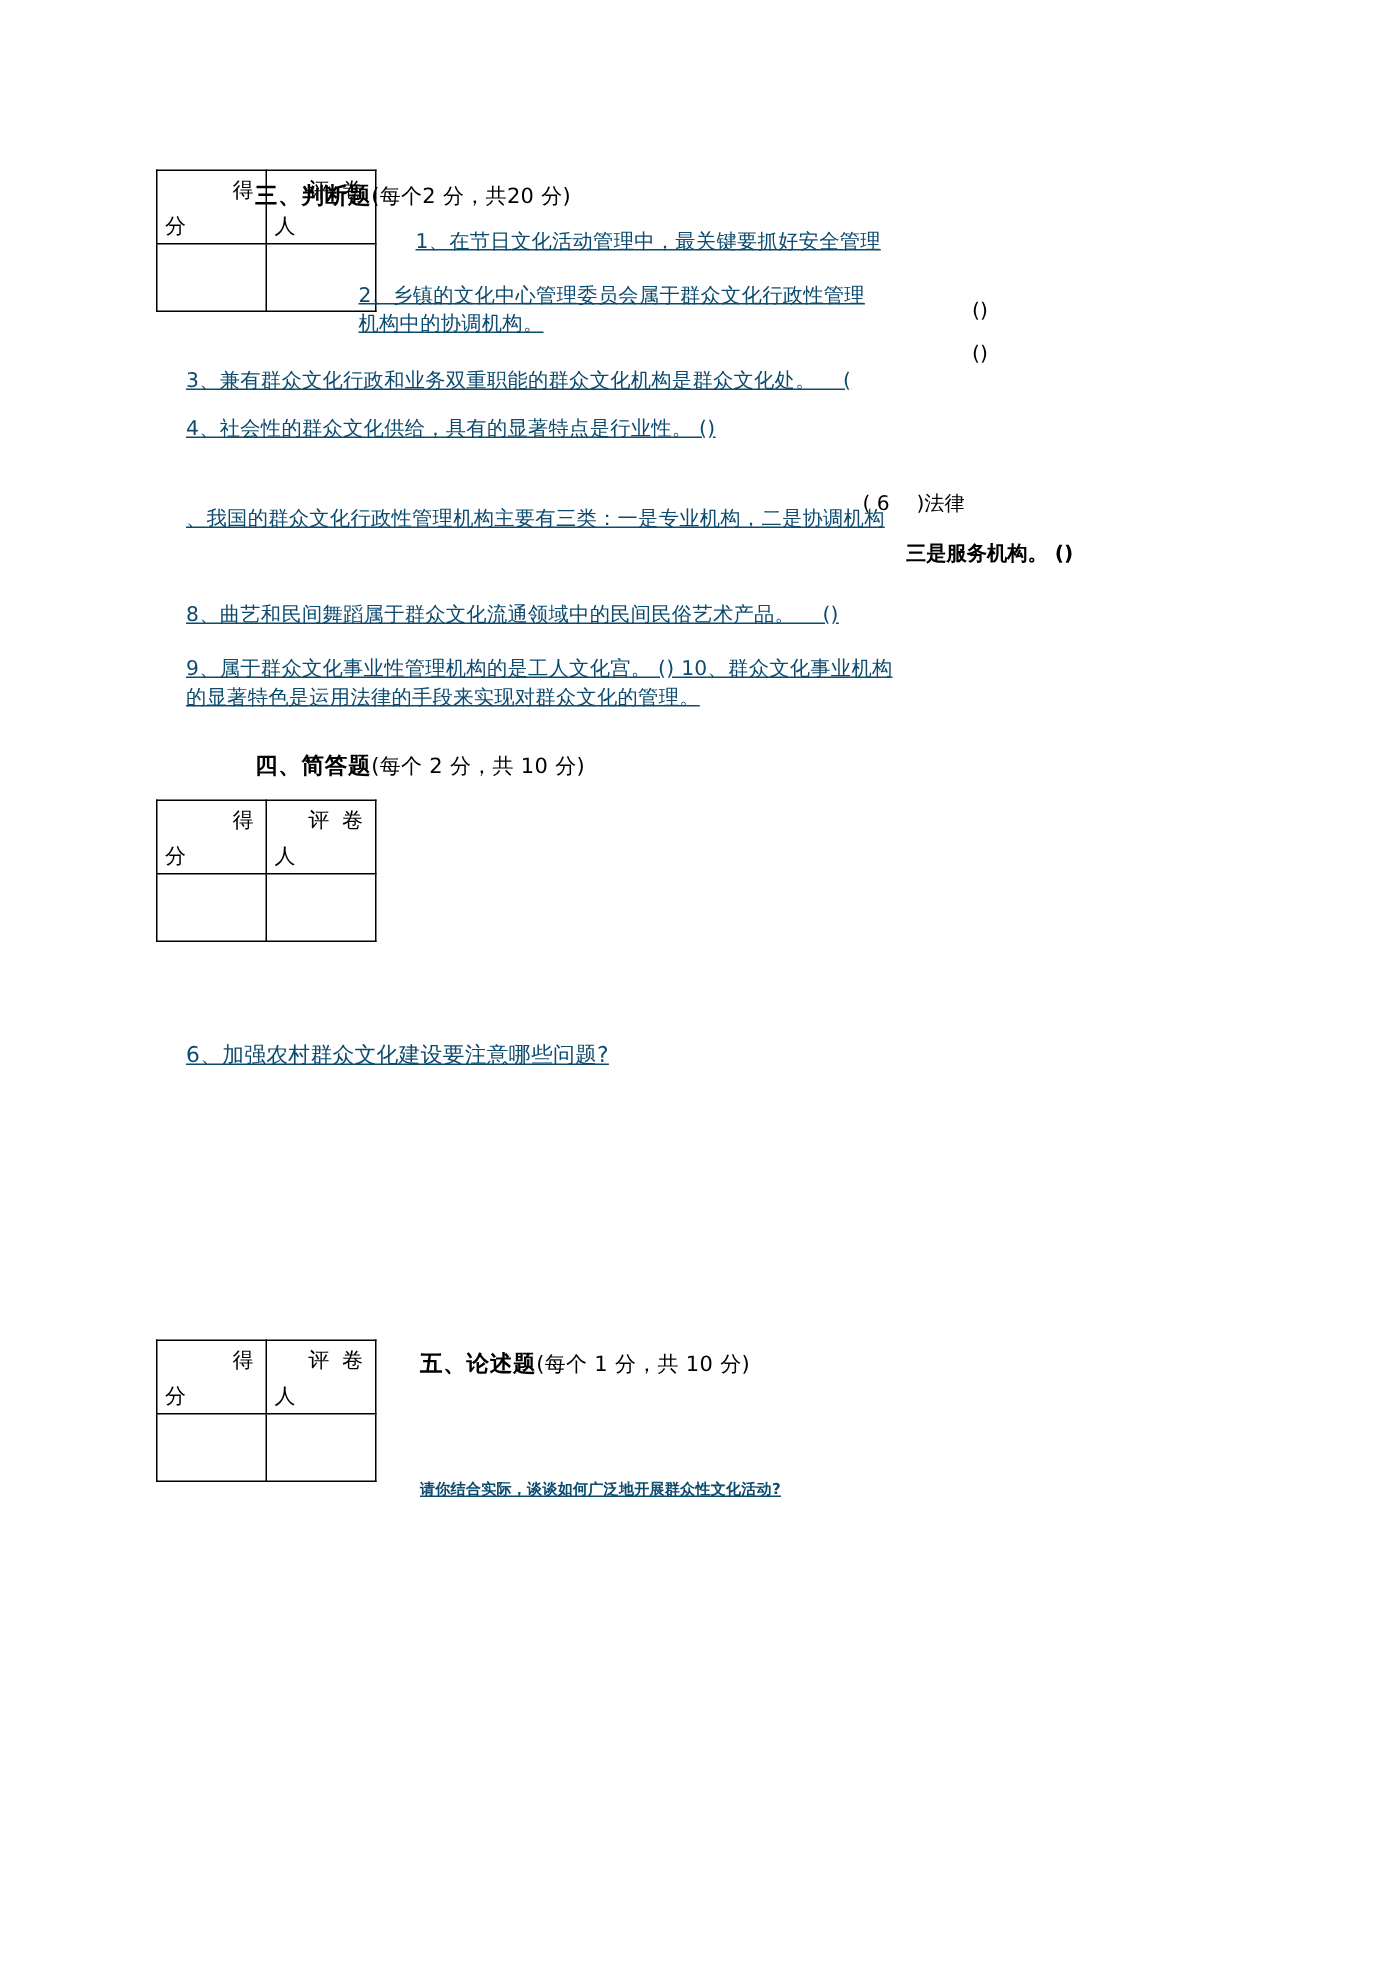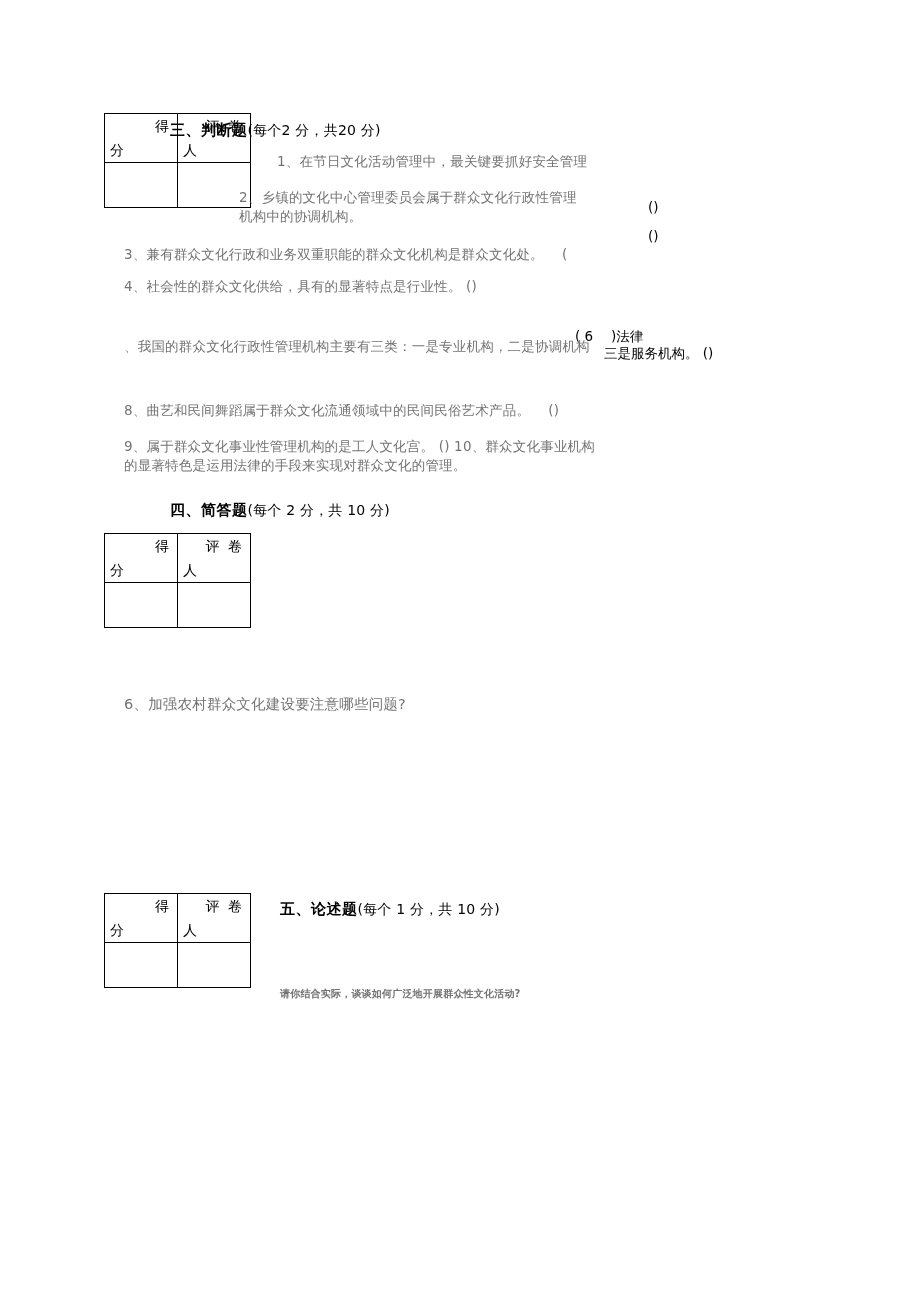--- a/index.html
+++ b/index.html
@@ -79,21 +79,22 @@
     letter-spacing: 2px;
     white-space: nowrap;
   }
 
   
   .qtext {
     position: absolute;
     font-size: 13.5px;
     line-height: 19px;
     letter-spacing: 0.2px;
-    color: #737373;
+    color: #0c4a6e;
+    text-decoration: underline;
   }
   .qtext.bold { font-weight: bold; }
   .float-mark {
     position: absolute;
     font-size: 13.5px;
     line-height: 19px;
   }
 </style>
 </head>
 <body>
@@ -133,21 +134,21 @@
 
   <div class="qtext" style="left:124px; top:245px; width:520px;">3、兼有群众文化行政和业务双重职能的群众文化机构是群众文化处。 　(</div>
 
   <div class="qtext" style="left:124px; top:277px; width:520px;">4、社会性的群众文化供给，具有的显著特点是行业性。 ()</div>
 
 
   <div class="float-mark" style="left:575px; top:327px;">( 6 　)法律</div>
 
   <div class="qtext" style="left:124px; top:337px; width:520px;">、我国的群众文化行政性管理机构主要有三类：一是专业机构，二是协调机构</div>
 
-  <div class="float-mark" style="left:604px; top:344px;">三是服务机构。 ()</div>
+  <div class="float-mark" style="left:604px; top:360px;font-weight:bold;">三是服务机构。 ()</div>
 
 
   <div class="qtext" style="left:124px; top:401px; width:520px;">8、曲艺和民间舞蹈属于群众文化流通领域中的民间民俗艺术产品。 　()</div>
 
   <div class="qtext" style="left:124px; top:437px; width:473px;">9、属于群众文化事业性管理机构的是工人文化宫。 () 10、群众文化事业机构的显著特色是运用法律的手段来实现对群众文化的管理。</div>
 
   <div class="section-heading" style="left:170px; top:501px;">
     <span class="sh-title">四、简答题</span><span class="sh-note">(每个 2 分，共 10 分)</span>
   </div>
 

